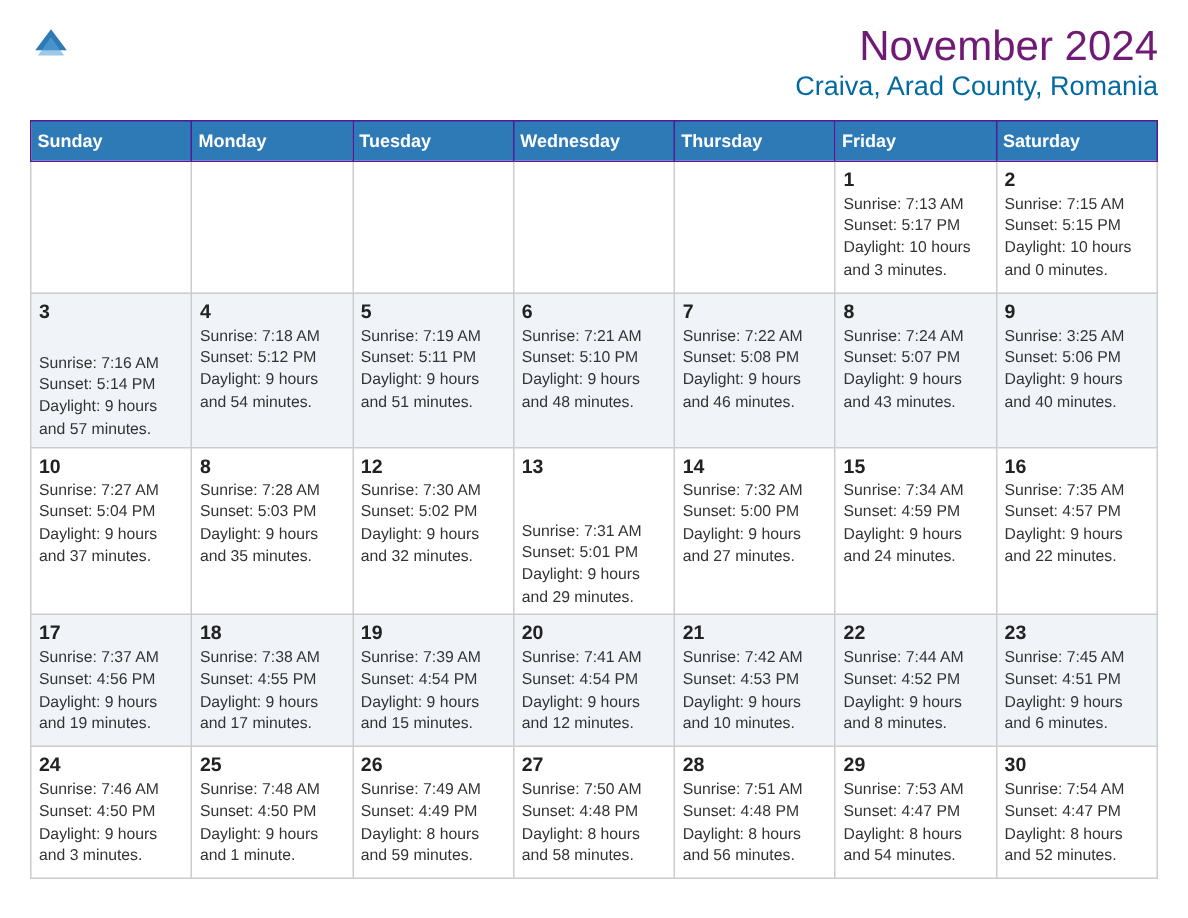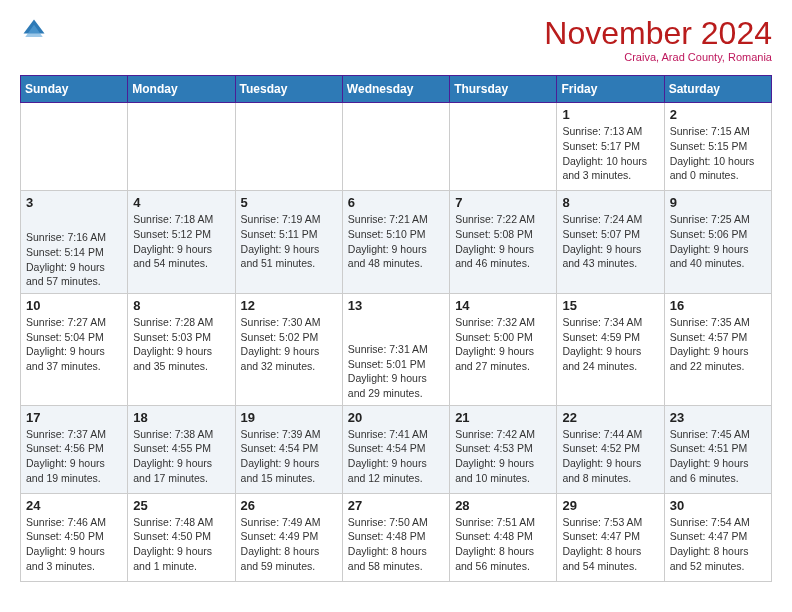--- a/index.html
+++ b/index.html
@@ -42,28 +42,28 @@
       color: #2e7ab6;
     }
     .logo-icon {
       width: 28px;
       height: 28px;
     }
     .title-block {
       text-align: right;
     }
     .title-month {
-      font-size: 32px;
+      font-size: 28px;
       font-weight: normal;
-      color: #b91c1c;
+      color: #701a75;
       line-height: 1.1;
     }
     .title-location {
-      font-size: 11px;
-      color: #be185d;
+      font-size: 18px;
+      color: #0369a1;
     }
     .calendar {
       width: 100%;
       border-collapse: collapse;
       font-size: 11px;
     }
     .calendar th {
       background: #2e7ab6;
       color: #fff;
       padding: 6px 4px;
@@ -197,21 +197,21 @@
           </td>
           <td>
             <div class="day-number">8</div>
             <div class="day-info" style="white-space: pre-line;">Sunrise: 7:24 AM
 Sunset: 5:07 PM
 Daylight: 9 hours
 and 43 minutes.</div>
           </td>
           <td>
             <div class="day-number">9</div>
-            <div class="day-info" style="white-space: pre-line;">Sunrise: 7:25 AM
+            <div class="day-info" style="white-space: pre-line;">Sunrise: 3:25 AM
 Sunset: 5:06 PM
 Daylight: 9 hours
 and 40 minutes.</div>
           </td>
         </tr>
         <tr class="row-odd">
           <td>
             <div class="day-number">10</div>
             <div class="day-info" style="white-space: pre-line;">Sunrise: 7:27 AM
 Sunset: 5:04 PM

